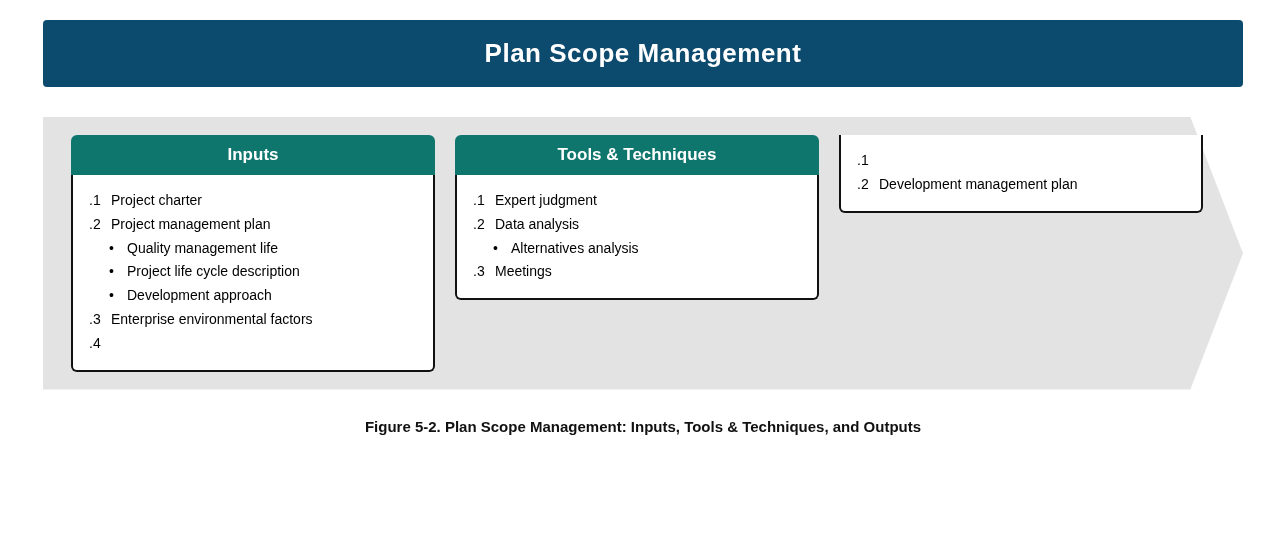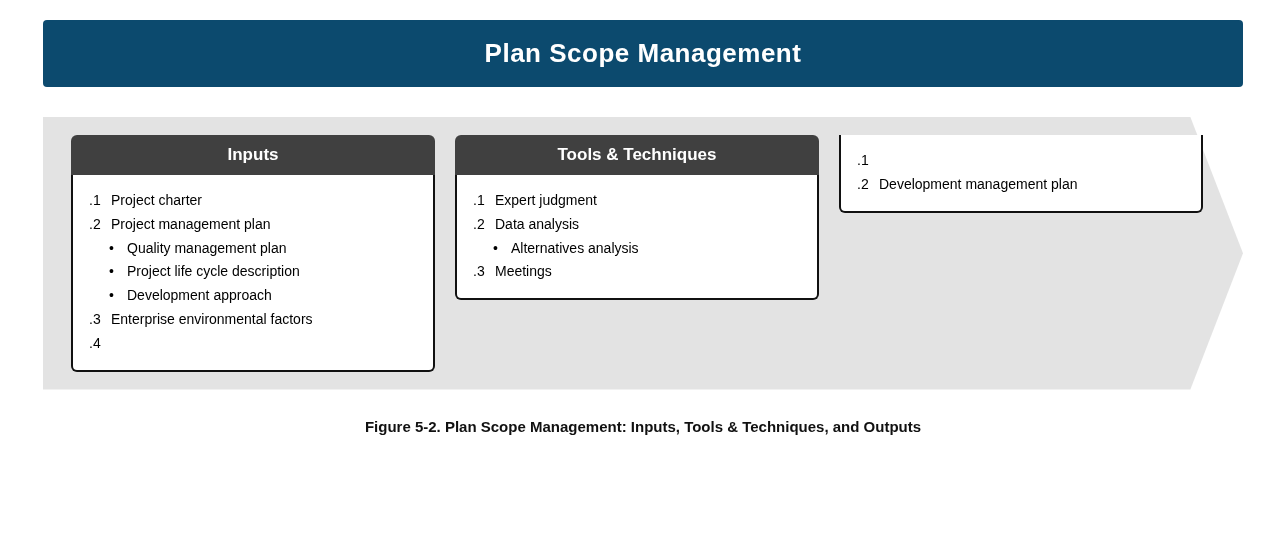--- a/index.html
+++ b/index.html
@@ -52,21 +52,21 @@
     }
 
     .column {
       flex: 1;
       display: flex;
       flex-direction: column;
       margin: 0 10px;
     }
 
     .col-header {
-      background: #404040;
+      background: #0f766e;
       color: #fff;
       text-align: center;
       padding: 10px 12px;
       font-size: 17px;
       font-weight: bold;
       border-radius: 6px 6px 0 0;
     }
 
     .col-body {
       background: #fff;
@@ -137,21 +137,21 @@
         <div class="item">
           <span class="num">.1</span>
           <span>Project charter</span>
         </div>
         <div class="item">
           <span class="num">.2</span>
           <span>Project management plan</span>
         </div>
         <div class="sub-item">
           <span class="bullet">•</span>
-          <span>Quality management plan</span>
+          <span>Quality management life</span>
         </div>
         <div class="sub-item">
           <span class="bullet">•</span>
           <span>Project life cycle description</span>
         </div>
         <div class="sub-item">
           <span class="bullet">•</span>
           <span>Development approach</span>
         </div>
         <div class="item">

